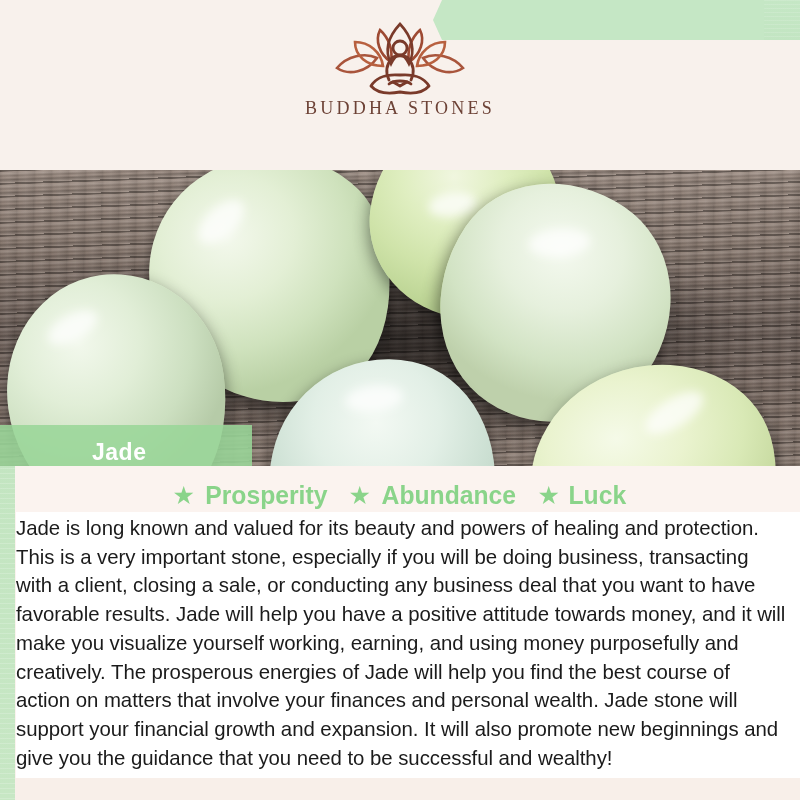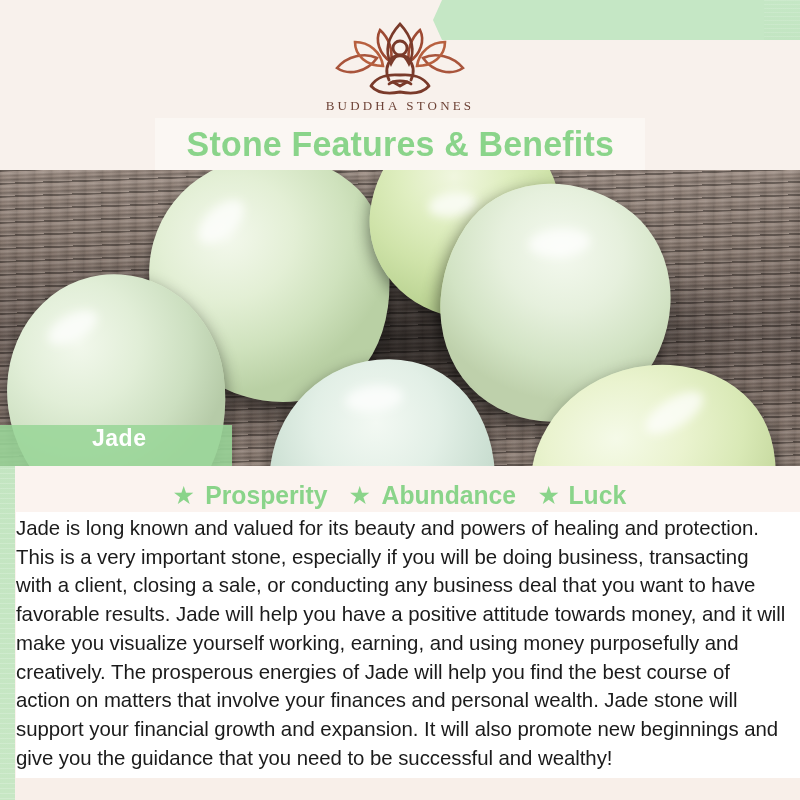--- a/index.html
+++ b/index.html
@@ -79,21 +79,21 @@
     position: absolute;
     top: 22px;
     left: 0;
     width: 800px;
     text-align: center;
   }
   .logo-mark { display: block; margin: 0 auto; }
   .logo-word {
     margin-top: 2px;
     font-family: "Liberation Serif", serif;
-    font-size: 13px;
+    font-size: 18px;
     letter-spacing: 3.2px;
     color: #6d4236;
     font-weight: 400;
   }
 
   
   .title-band {
     position: absolute;
     top: 118px;
     left: 155px;
@@ -165,27 +165,27 @@
     border-radius: 50%;
     background: rgba(255,255,255,0.72);
     filter: blur(5px);
   }
 
   
   .jade-band {
     position: absolute;
     top: 425px;
     left: 0;
-    width: 232px;
+    width: 252px;
     height: 41px;
     background: rgba(154, 214, 152, 0.88);
     clip-path: polygon(0 0, 100% 0, 100% 100%, 0 100%);
     z-index: 5;
     display: flex;
-    align-items: flex-start;
+    align-items: flex-end;
   }
   .jade-text {
     margin-left: 92px;
     color: #ffffff;
     font-size: 23px;
     font-weight: bold;
     letter-spacing: 0.5px;
   }
 
   
@@ -334,23 +334,20 @@
           <path d="M46 64 C 52 54, 62 52, 75 53 C 88 52, 98 54, 104 64 C 98 71, 86 72, 75 70 C 64 72, 52 71, 46 64 Z"></path>
 
           <path d="M64 62 C 69 58, 81 58, 86 62"></path>
           <path d="M68 60 L 75 64 L 82 60"></path>
         </g>
       </svg>
       <div class="logo-word">BUDDHA STONES</div>
     </div>
   </div>
 
-  <div class="title-band">
-    <div class="title-text">Stone Features &amp; Benefits</div>
-  </div>
 
   <div class="green-left-bar"></div>
 
   <div class="jade-band">
     <div class="jade-text">Jade</div>
   </div>
 
   <div class="body-bg"></div>
 
   <div class="benefits">

